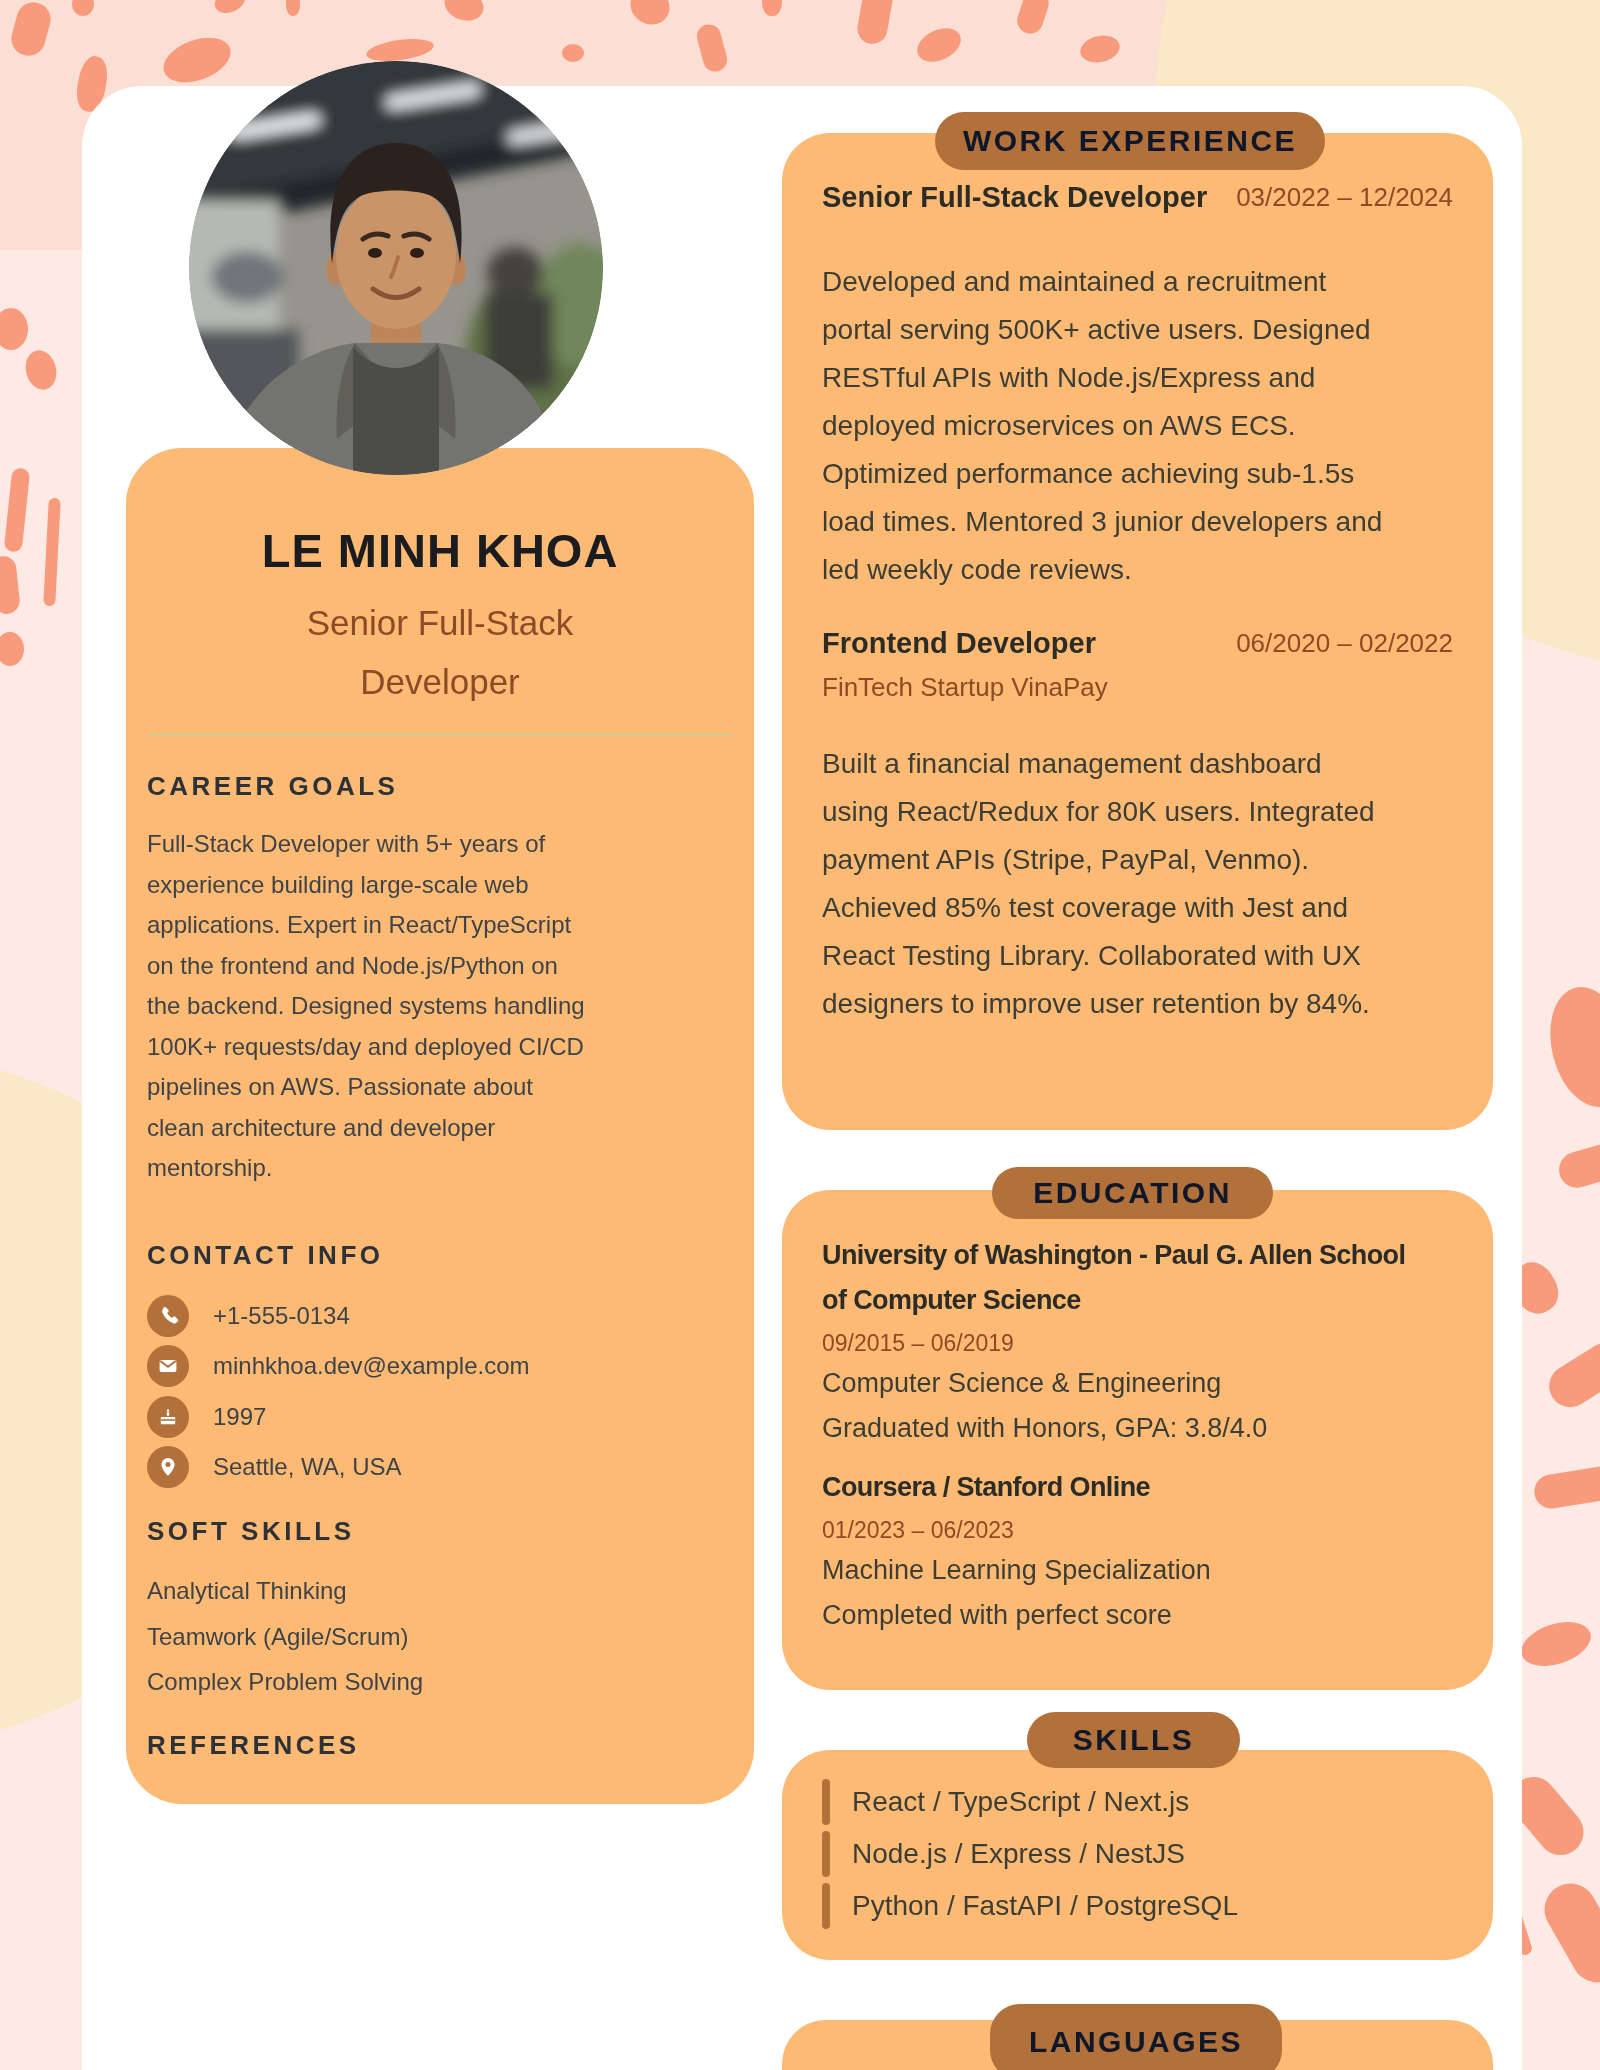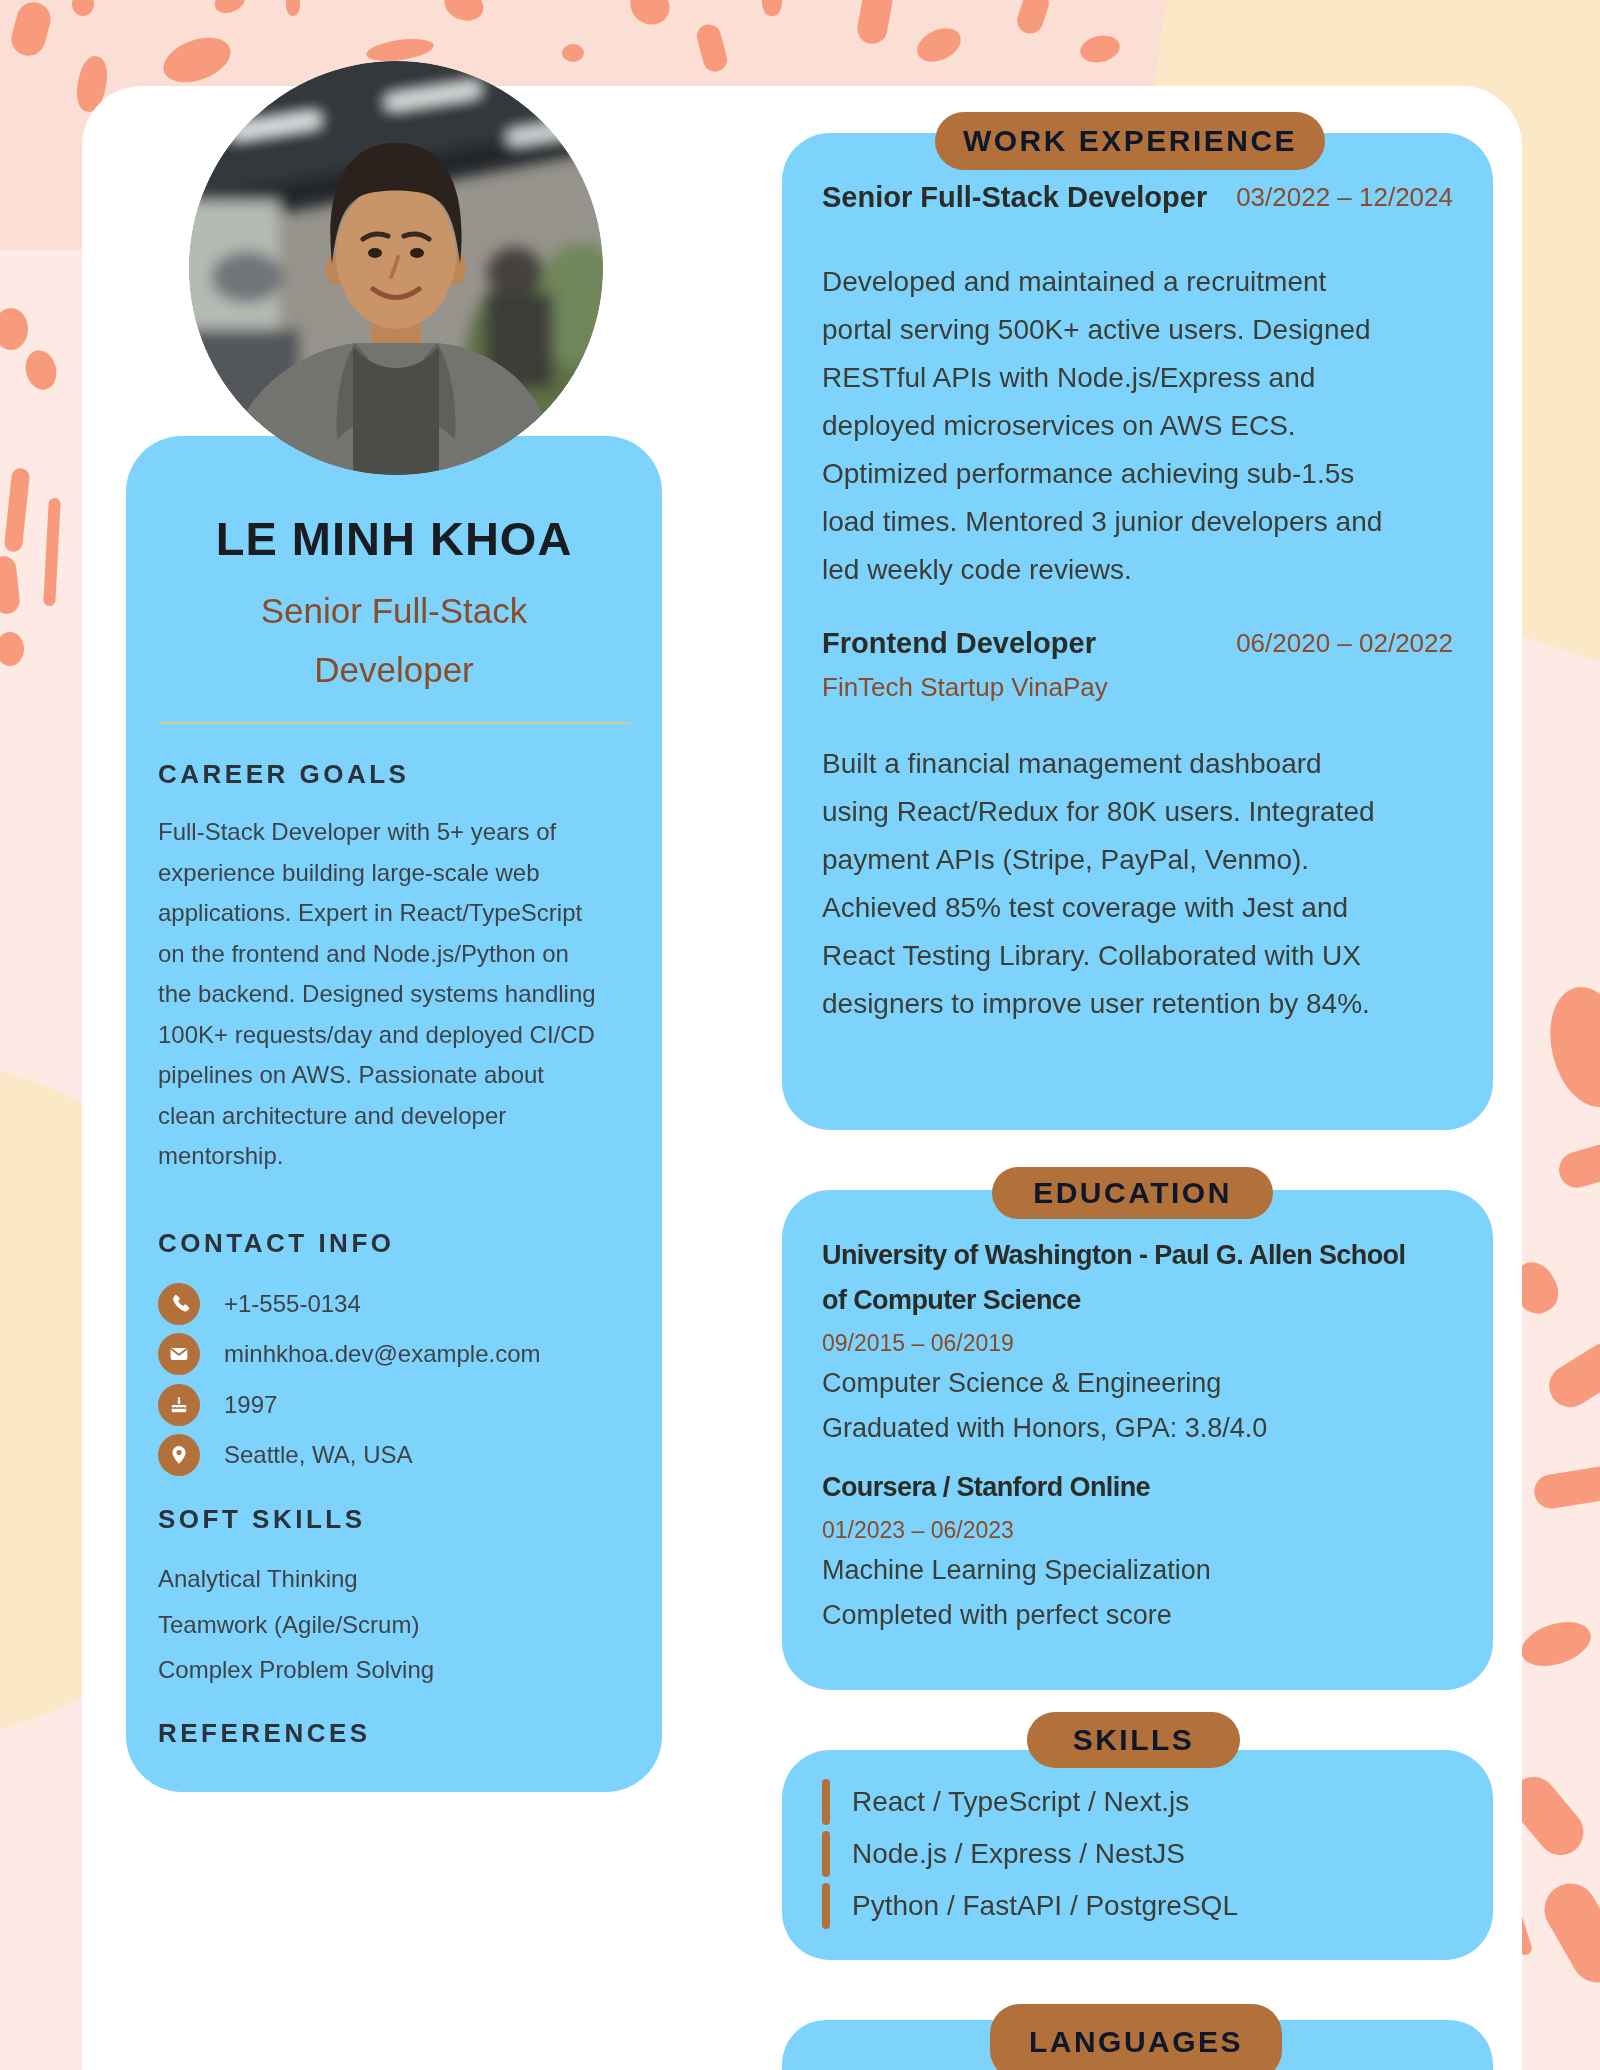--- a/index.html
+++ b/index.html
@@ -10,23 +10,23 @@
   .blob{position:absolute;background:#f89b7d;}
   .cream{position:absolute;background:#fae8c6;border-radius:50%;}
   
   .sheet{position:absolute;left:82px;top:86px;width:1440px;height:1984px;
          background:#ffffff;border-radius:60px 60px 0 0;}
   
   .photo{position:absolute;left:189px;top:61px;width:414px;height:414px;border-radius:50%;
          overflow:hidden;z-index:6;}
   .photo svg{display:block;width:100%;height:100%;}
   
-  .ycard{position:absolute;background:#7dd3fc;}
-  .leftcard{left:126px;top:436px;width:536px;height:1356px;border-radius:56px;
-            padding:0 32px;box-sizing:border-box;z-index:3;}
+  .ycard{position:absolute;background:#fdba74;}
+  .leftcard{left:126px;top:448px;width:628px;height:1356px;border-radius:56px;
+            padding:0 21px;box-sizing:border-box;z-index:3;}
   .rcard{left:782px;width:711px;border-radius:48px;padding:0 40px;box-sizing:border-box;z-index:3;}
   .workcard{top:133px;height:997px;}
   .educard{top:1190px;height:500px;}
   .skillscard{top:1750px;height:210px;}
   .langcard{top:2020px;height:130px;border-radius:44px;}
   
   .pill{position:absolute;z-index:5;background:#b2703a;border-radius:30px;color:#0f172a;
         font-weight:bold;font-size:30px;letter-spacing:2.5px;display:flex;
         align-items:center;justify-content:center;}
   

